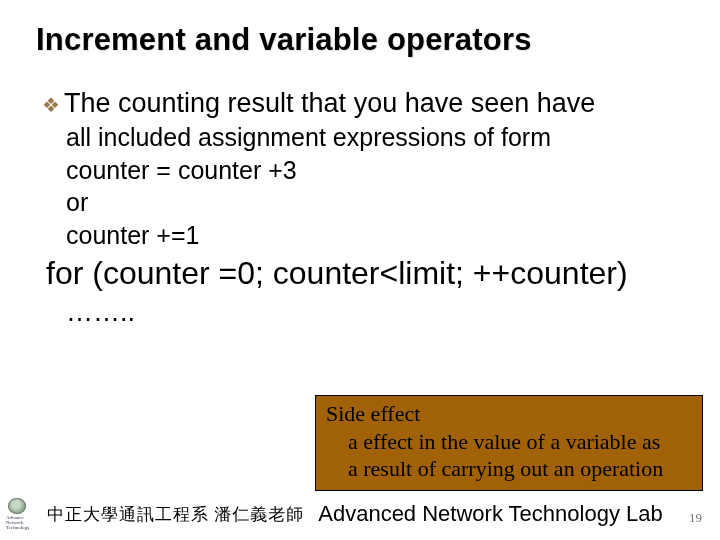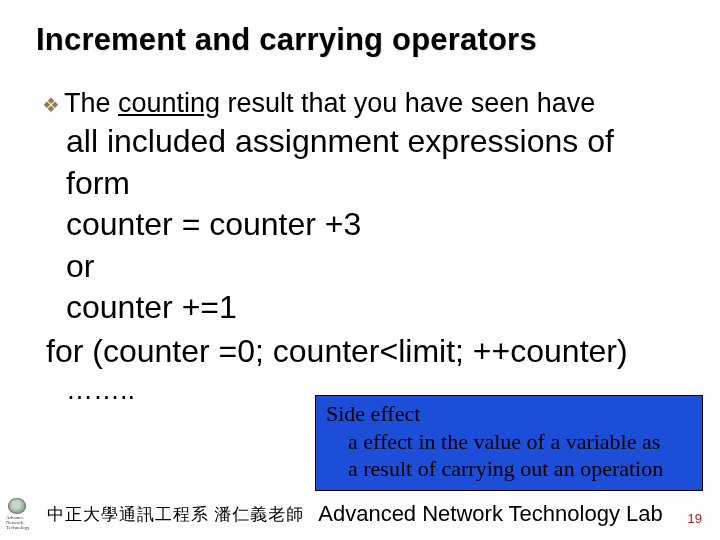--- a/index.html
+++ b/index.html
@@ -34,21 +34,21 @@
     line-height: 1.3;
   }
   .diamond {
     color: #9a7b4f;
     font-size: 20px;
     margin-right: 4px;
     margin-top: 6px;
     flex-shrink: 0;
   }
   .cont-line {
-    font-size: 32px;
+    font-size: 25px;
     color: #000;
     line-height: 1.3;
     padding-left: 24px;
   }
   .for-line {
     font-size: 32px;
     color: #000;
     line-height: 1.3;
     padding-left: 4px;
     margin-top: 2px;
@@ -59,21 +59,21 @@
     padding-left: 24px;
     margin-top: 2px;
   }
   .callout {
     position: absolute;
     left: 315px;
     top: 395px;
     width: 388px;
     height: 96px;
     border: 1.5px solid #000;
-    background: #1d4ed8;
+    background: #a16207;
     font-family: "Times New Roman", serif;
     font-size: 22px;
     color: #000;
     padding: 4px 8px 4px 10px;
     line-height: 1.25;
   }
   .callout-title {
     display: block;
   }
   .callout-body {
@@ -121,36 +121,36 @@
     font-family: Arial, sans-serif;
     font-size: 22px;
     color: #000;
     margin-left: 14px;
   }
   .page-num {
     position: absolute;
     right: 18px;
     bottom: 14px;
     font-size: 13px;
-    color: #b91c1c;
-    font-family: Liberation Sans, sans-serif;
+    color: #737373;
+    font-family: Liberation Serif, serif;
   }
 </style>
 </head>
 <body>
 
 <div class="slide">
 
-  <h1 class="title">Increment and carrying operators</h1>
+  <h1 class="title">Increment and variable operators</h1>
 
   <div class="body-block">
     <div class="bullet-line">
       <span class="diamond">❖</span>
       <span>
-        <span>The </span><span style="text-decoration: underline;">counting</span><span> result that you have seen have</span>
+        <span>The </span><span style="">counting</span><span> result that you have seen have</span>
       </span>
     </div>
     <div class="cont-line">all included assignment expressions of form</div>
     <div class="cont-line">counter =  counter +3</div>
     <div class="cont-line">or</div>
     <div class="cont-line">counter +=1</div>
     <div class="for-line">for (counter =0; counter&lt;limit; ++counter)</div>
     <div class="dots-line">……..</div>
   </div>
 

